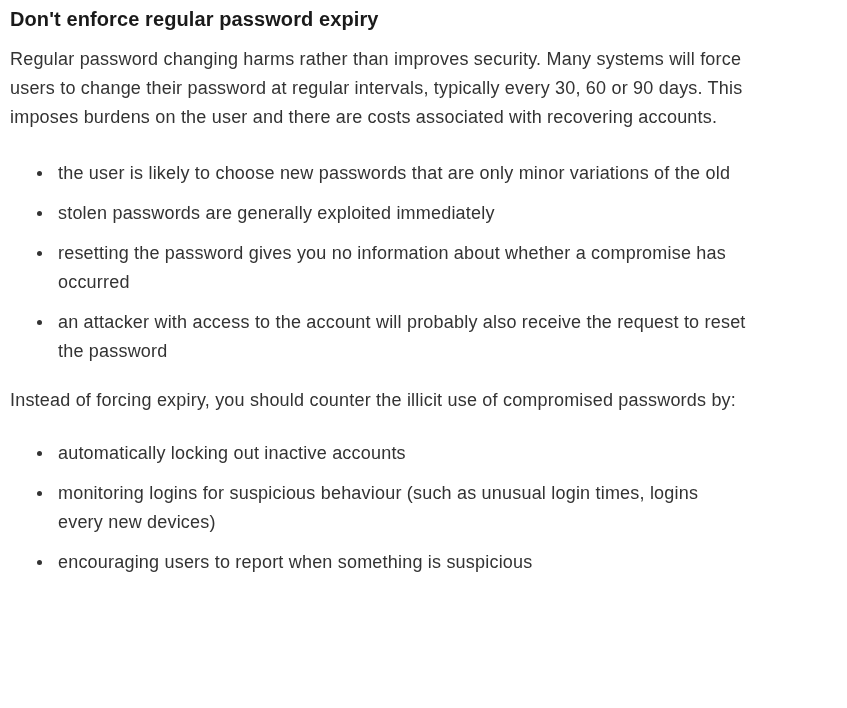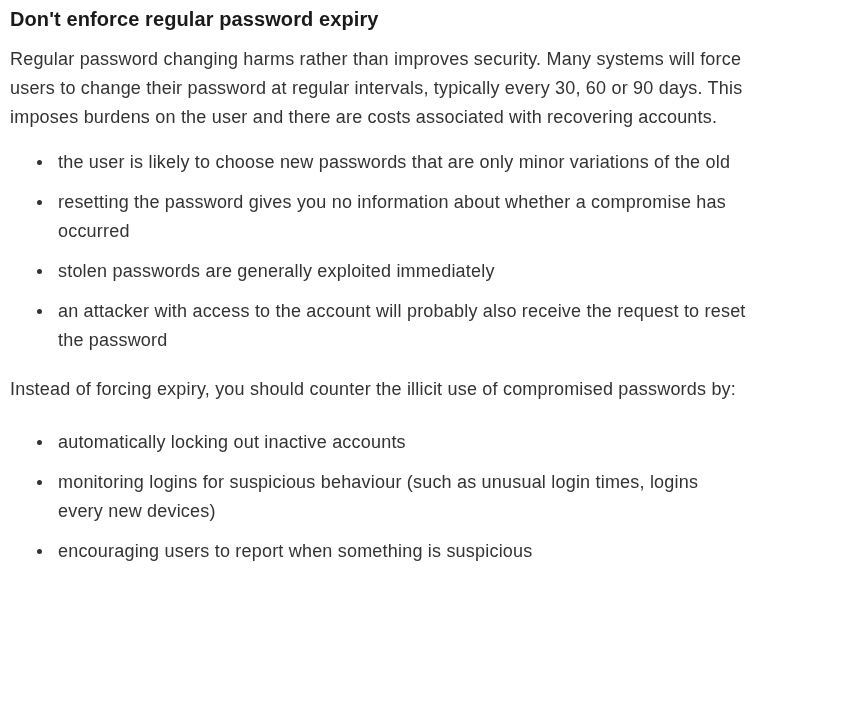--- a/index.html
+++ b/index.html
@@ -19,21 +19,21 @@
     letter-spacing: 0.2px;
   }
   h1.doc-heading {
     font-size: 20px;
     line-height: 25px;
     font-weight: 700;
     color: #1a1a1a;
     margin: 0 0 13px 0;
     letter-spacing: 0.1px;
   }
-  p.para { margin: 0 0 16px 0; }
+  p.para { margin: 0 0 27px 0; }
   p.list-intro { margin: 0 0 24px 0; }
   ul.doc-list {
     list-style: none;
     margin: 0 0 20px 0;
     padding: 0;
   }
   ul.doc-list li {
     position: relative;
     padding-left: 48px;
     margin: 0 0 11px 0;
@@ -54,22 +54,22 @@
 
 <div class="page">
 
   <h1 class="doc-heading">Don't enforce regular password expiry</h1>
 
   <p class="para">Regular password changing harms rather than improves security. Many systems will force users to change their password at regular intervals, typically every 30, 60 or 90 days. This imposes burdens on the user and there are costs associated with recovering accounts.</p>
 
 
   <ul class="doc-list">
       <li>the user is likely to choose new passwords that are only minor variations of the old</li>
+      <li>stolen passwords are generally exploited immediately</li>
       <li>resetting the password gives you no information about whether a compromise has occurred</li>
-      <li>stolen passwords are generally exploited immediately</li>
       <li>an attacker with access to the account will probably also receive the request to reset the password</li>
     </ul>
 
   <p class="list-intro">Instead of forcing expiry, you should counter the illicit use of compromised passwords by:</p>
 
   <ul class="doc-list">
       <li>automatically locking out inactive accounts</li>
       <li>monitoring logins for suspicious behaviour (such as unusual login times, logins every new devices)</li>
       <li>encouraging users to report when something is suspicious</li>
     </ul>

